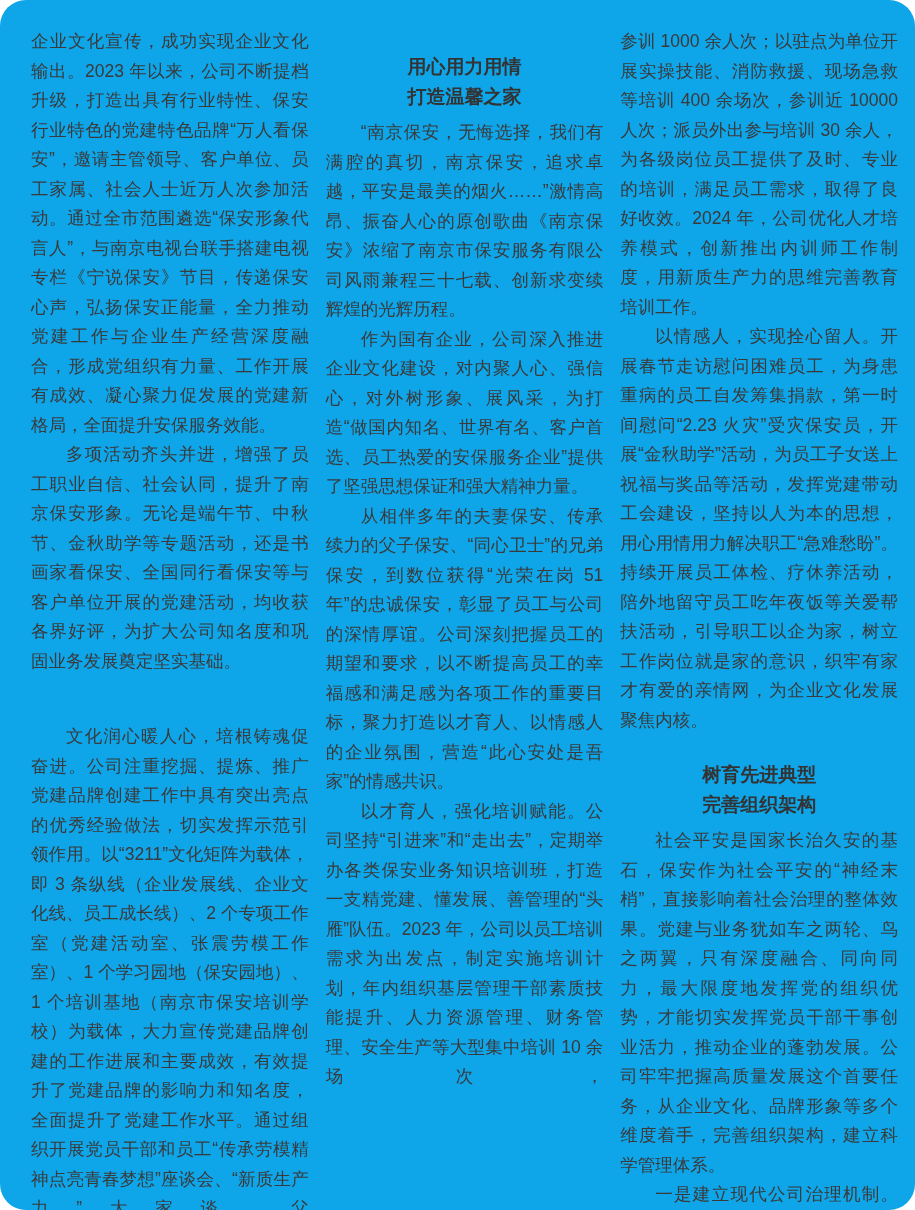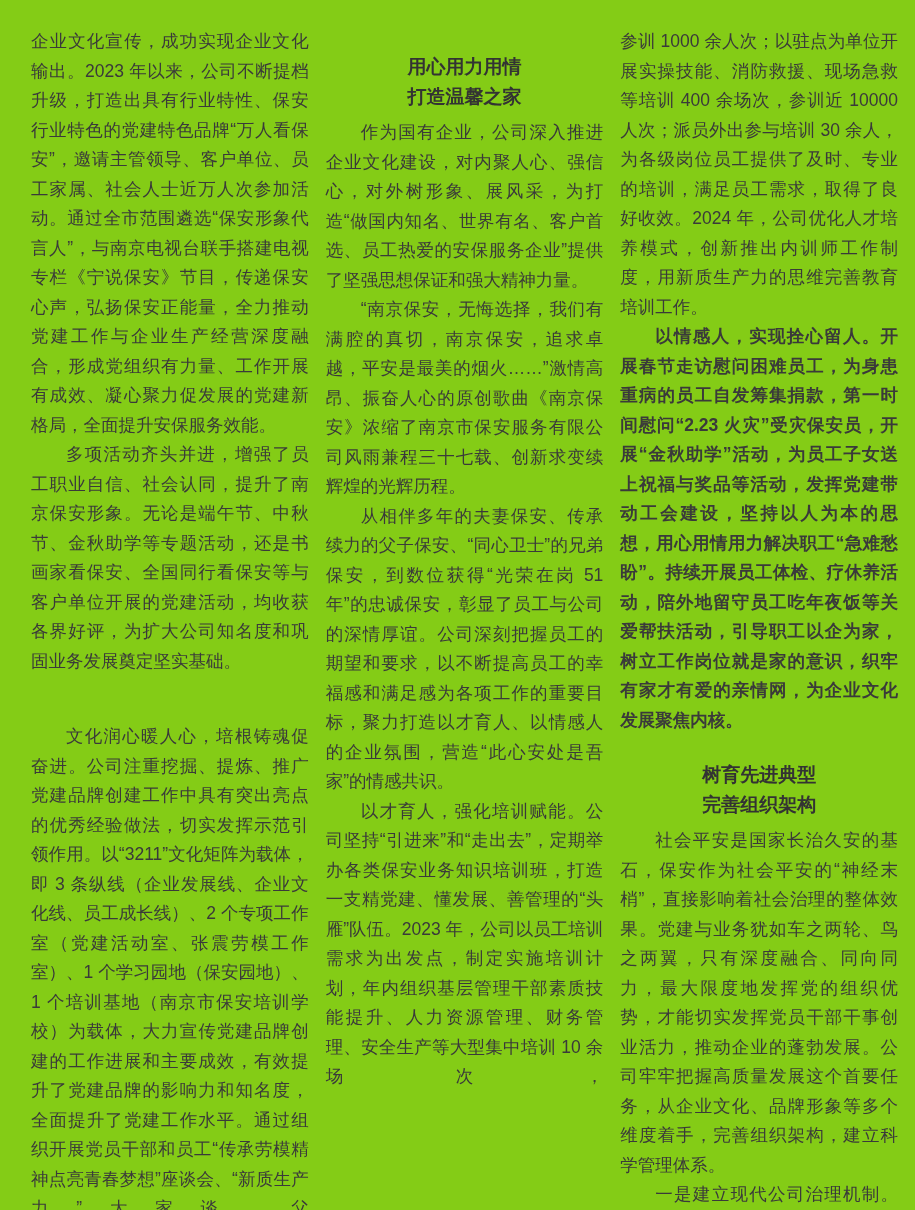--- a/index.html
+++ b/index.html
@@ -11,21 +11,22 @@
     width: 915px;
     height: 1210px;
     overflow: hidden;
     font-family: "Liberation Sans", "DejaVu Sans", sans-serif;
   }
   .page {
     box-sizing: border-box;
     width: 915px;
     height: 1210px;
     padding: 27px 17px 0 31px;
-    background: #84cc16;
+    background: #0ea5e9;
+    border-radius: 26px;
   }
   .columns {
     display: flex;
     gap: 17px;
     align-items: flex-start;
   }
   .column {
     flex: 1 1 0;
     min-width: 0;
   }
@@ -65,28 +66,28 @@
       <div class="column">
         <p class="para" style="color: rgb(58, 58, 58);">企业文化宣传，成功实现企业文化输出。2023 年以来，公司不断提档升级，打造出具有行业特性、保安行业特色的党建特色品牌“万人看保安”，邀请主管领导、客户单位、员工家属、社会人士近万人次参加活动。通过全市范围遴选“保安形象代言人”，与南京电视台联手搭建电视专栏《宁说保安》节目，传递保安心声，弘扬保安正能量，全力推动党建工作与企业生产经营深度融合，形成党组织有力量、工作开展有成效、凝心聚力促发展的党建新格局，全面提升安保服务效能。</p>
         <p class="para indent" style="color: rgb(58, 58, 58);">多项活动齐头并进，增强了员工职业自信、社会认同，提升了南京保安形象。无论是端午节、中秋节、金秋助学等专题活动，还是书画家看保安、全国同行看保安等与客户单位开展的党建活动，均收获各界好评，为扩大公司知名度和巩固业务发展奠定坚实基础。</p>
         <p class="para indent flush" style="color: rgb(58, 58, 58); margin-top: 46px;">文化润心暖人心，培根铸魂促奋进。公司注重挖掘、提炼、推广党建品牌创建工作中具有突出亮点的优秀经验做法，切实发挥示范引领作用。以“3211”文化矩阵为载体，即 3 条纵线（企业发展线、企业文化线、员工成长线）、2 个专项工作室（党建活动室、张震劳模工作室）、1 个学习园地（保安园地）、1 个培训基地（南京市保安培训学校）为载体，大力宣传党建品牌创建的工作进展和主要成效，有效提升了党建品牌的影响力和知名度，全面提升了党建工作水平。通过组织开展党员干部和员工“传承劳模精神点亮青春梦想”座谈会、“新质生产力”大家谈、父</p>
       </div>
       <div class="column">
         <h3 class="heading" style="color: rgb(51, 51, 51);">
           <span class="heading-line">用心用力用情</span>
           <span class="heading-line">打造温馨之家</span>
         </h3>
+        <p class="para indent" style="color: rgb(58, 58, 58);">“南京保安，无悔选择，我们有满腔的真切，南京保安，追求卓越，平安是最美的烟火……”激情高昂、振奋人心的原创歌曲《南京保安》浓缩了南京市保安服务有限公司风雨兼程三十七载、创新求变续辉煌的光辉历程。</p>
         <p class="para indent" style="color: rgb(58, 58, 58);">作为国有企业，公司深入推进企业文化建设，对内聚人心、强信心，对外树形象、展风采，为打造“做国内知名、世界有名、客户首选、员工热爱的安保服务企业”提供了坚强思想保证和强大精神力量。</p>
-        <p class="para indent" style="color: rgb(58, 58, 58);">“南京保安，无悔选择，我们有满腔的真切，南京保安，追求卓越，平安是最美的烟火……”激情高昂、振奋人心的原创歌曲《南京保安》浓缩了南京市保安服务有限公司风雨兼程三十七载、创新求变续辉煌的光辉历程。</p>
         <p class="para indent" style="color: rgb(58, 58, 58);">从相伴多年的夫妻保安、传承续力的父子保安、“同心卫士”的兄弟保安，到数位获得“光荣在岗 51 年”的忠诚保安，彰显了员工与公司的深情厚谊。公司深刻把握员工的期望和要求，以不断提高员工的幸福感和满足感为各项工作的重要目标，聚力打造以才育人、以情感人的企业氛围，营造“此心安处是吾家”的情感共识。</p>
         <p class="para indent flush" style="color: rgb(58, 58, 58);">以才育人，强化培训赋能。公司坚持“引进来”和“走出去”，定期举办各类保安业务知识培训班，打造一支精党建、懂发展、善管理的“头雁”队伍。2023 年，公司以员工培训需求为出发点，制定实施培训计划，年内组织基层管理干部素质技能提升、人力资源管理、财务管理、安全生产等大型集中培训 10 余场次，</p>
       </div>
       <div class="column">
         <p class="para" style="color: rgb(58, 58, 58);">参训 1000 余人次；以驻点为单位开展实操技能、消防救援、现场急救等培训 400 余场次，参训近 10000 人次；派员外出参与培训 30 余人，为各级岗位员工提供了及时、专业的培训，满足员工需求，取得了良好收效。2024 年，公司优化人才培养模式，创新推出内训师工作制度，用新质生产力的思维完善教育培训工作。</p>
-        <p class="para indent" style="color: rgb(58, 58, 58); font-weight: bold;">以情感人，实现拴心留人。开展春节走访慰问困难员工，为身患重病的员工自发筹集捐款，第一时间慰问“2.23 火灾”受灾保安员，开展“金秋助学”活动，为员工子女送上祝福与奖品等活动，发挥党建带动工会建设，坚持以人为本的思想，用心用情用力解决职工“急难愁盼”。持续开展员工体检、疗休养活动，陪外地留守员工吃年夜饭等关爱帮扶活动，引导职工以企为家，树立工作岗位就是家的意识，织牢有家才有爱的亲情网，为企业文化发展聚焦内核。</p>
+        <p class="para indent" style="color: rgb(58, 58, 58);">以情感人，实现拴心留人。开展春节走访慰问困难员工，为身患重病的员工自发筹集捐款，第一时间慰问“2.23 火灾”受灾保安员，开展“金秋助学”活动，为员工子女送上祝福与奖品等活动，发挥党建带动工会建设，坚持以人为本的思想，用心用情用力解决职工“急难愁盼”。持续开展员工体检、疗休养活动，陪外地留守员工吃年夜饭等关爱帮扶活动，引导职工以企为家，树立工作岗位就是家的意识，织牢有家才有爱的亲情网，为企业文化发展聚焦内核。</p>
         <h3 class="heading" style="color: rgb(51, 51, 51);">
           <span class="heading-line">树育先进典型</span>
           <span class="heading-line">完善组织架构</span>
         </h3>
         <p class="para indent" style="color: rgb(58, 58, 58);">社会平安是国家长治久安的基石，保安作为社会平安的“神经末梢”，直接影响着社会治理的整体效果。党建与业务犹如车之两轮、鸟之两翼，只有深度融合、同向同力，最大限度地发挥党的组织优势，才能切实发挥党员干部干事创业活力，推动企业的蓬勃发展。公司牢牢把握高质量发展这个首要任务，从企业文化、品牌形象等多个维度着手，完善组织架构，建立科学管理体系。</p>
         <p class="para indent flush" style="color: rgb(58, 58, 58);">一是建立现代公司治理机制。公司细化落实公司“三重一大”党组织</p>
       </div>
     </div>
 </div>
 

